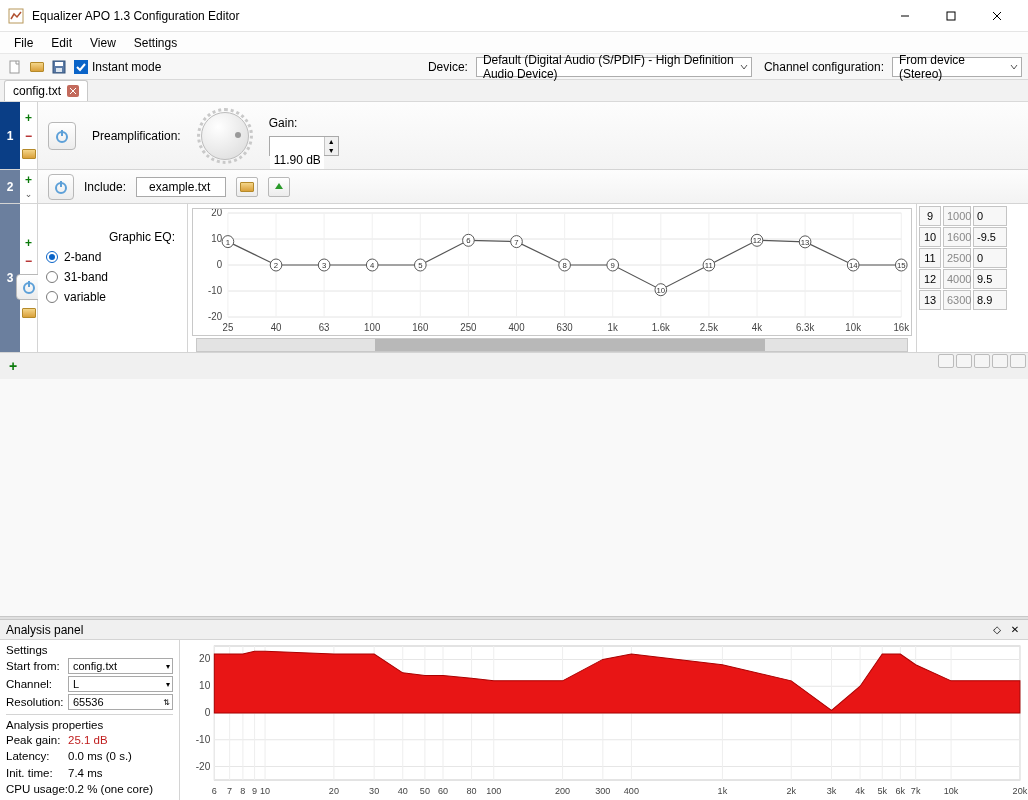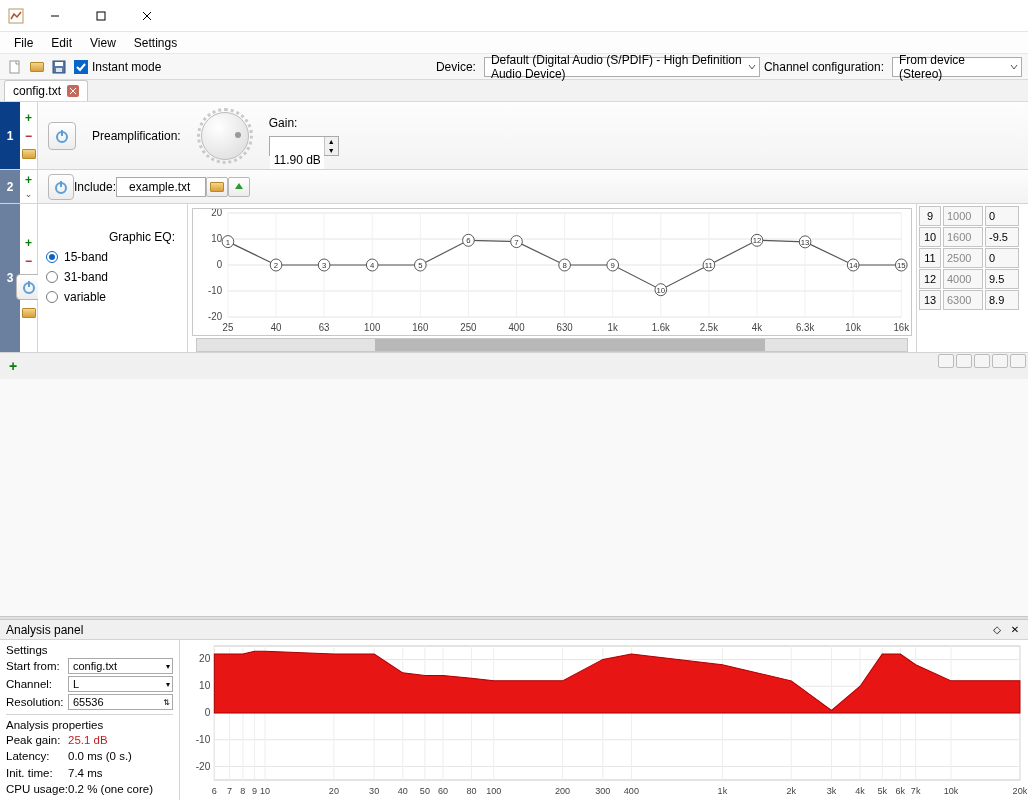--- a/index.html
+++ b/index.html
@@ -53,21 +53,21 @@
 .knob .dial { width: 48px; height: 48px; border-radius: 50%; background: radial-gradient(circle at 35% 30%, #fff, #d9d9d9); border: 1px solid #bcbcbc; position: absolute; top: 4px; left: 4px; }
 .knob .tick-dot { width: 6px; height: 6px; border-radius: 50%; background: #999; position: absolute; top: 24px; left: 38px; }
 .knob::before { content:""; position:absolute; inset:0; border-radius:50%; border:3px dotted #c9c9c9; }
 
 .gain-stack { display: flex; flex-direction: column; gap: 6px; }
 .num-input { display: flex; align-items: center; border: 1px solid #a9a9a9; background: #fff; height: 20px; }
 .num-input input { border: none; width: 54px; height: 18px; padding: 0 4px; font-size: 12px; text-align: right; font-family: inherit; margin-top: 29px; }
 .num-input .spin { width: 14px; display: flex; flex-direction: column; border-left: 1px solid #c4c4c4; }
 .num-input .spin div { height: 9px; display: flex; align-items: center; justify-content: center; font-size: 7px; background: #f0f0f0; }
 
-.include-body { flex: 1; background: linear-gradient(#fdfdfd,#f3f3f3); padding: 6px 10px; display: flex; align-items: center; gap: 0; }
+.include-body { flex: 1; background: linear-gradient(#fdfdfd,#f3f3f3); padding: 6px 10px; display: flex; align-items: center; gap: 10px; }
 .text-input { border: 1px solid #a9a9a9; background: #fff; height: 20px; padding: 0 12px; display: flex; align-items: center; width: 90px; }
 .btn-icon { width: 22px; height: 20px; border: 1px solid #b8b8b8; border-radius: 2px; background: linear-gradient(#fff,#ececec); display: flex; align-items: center; justify-content: center; }
 
 
 .eq-row { display: flex; min-height: 148px; }
 .eq-left { width: 150px; background: #fff; border-right: 1px solid #d4d4d4; padding: 8px; display: flex; flex-direction: column; gap: 6px; position: relative; }
 .eq-left .label-right { text-align: right; padding-right: 4px; margin-top: 18px; }
 .radio-row { display: flex; align-items: center; gap: 6px; }
 .radio { width: 12px; height: 12px; border: 1px solid #7a7a7a; border-radius: 50%; display: flex; align-items: center; justify-content: center; }
 .radio.selected { border-color: #0a64c8; }
@@ -75,21 +75,21 @@
 
 .eq-chart-wrap { flex: 1; background: #fff; position: relative; padding: 4px 4px 0 4px; }
 .eq-chart { width: 100%; height: 128px; border: 1px solid #c8c8c8; background: #fff; position: relative; }
 .eq-hscroll { height: 14px; background: #e3e3e3; border: 1px solid #c8c8c8; margin: 2px 4px 0 4px; position: relative; }
 .eq-hscroll .thumb { position: absolute; left: 25%; width: 55%; top: 0; bottom: 0; background: #b8b8b8; }
 
 .eq-side { width: 112px; background: #fff; border-left: 1px solid #d4d4d4; display: flex; flex-direction: column; padding: 2px; gap: 1px; position: relative; }
 .eq-side-row { display: flex; gap: 2px; height: 20px; }
 .eq-side-row .cell { border: 1px solid #c4c4c4; background: #f7f7f7; display: flex; align-items: center; padding: 0 3px; font-size: 11px; color: #888; }
 .eq-side-row .cell.idx { width: 22px; color: #000; justify-content: center; }
-.eq-side-row .cell.freq { width: 40px; }
+.eq-side-row .cell.freq { width: 28px; }
 .eq-side-row .cell.val { width: 34px; color: #000; }
 .eq-side-icons { display: flex; gap: 2px; position: absolute; bottom: -16px; right: 2px; }
 .eq-side-icons .ico { width: 16px; height: 14px; border: 1px solid #bcbcbc; border-radius: 2px; background: #f5f5f5; }
 
 .add-row { padding: 6px; }
 .workspace { flex: 1; background: #f9f9f9; }
 
 
 .splitter { height: 4px; background: #e0e0e0; border-top: 1px solid #c8c8c8; border-bottom: 1px solid #c8c8c8; cursor: row-resize; }
 
@@ -116,20 +116,21 @@
 </head>
 <body>
 
 <div class="titlebar">
   <span class="app-icon">
     <svg viewBox="0 0 16 16">
         <rect x="1" y="1" width="14" height="14" fill="#fff" stroke="#b8985a"></rect>
         <path d="M3 11 L6 6 L9 9 L13 4" stroke="#b05030" fill="none" stroke-width="1.5"></path>
       </svg>
   </span>
+  <span class="title">Equalizer APO 1.3 Configuration Editor</span>
   <div class="win-btns">
     <div class="win-btn">
         <svg viewBox="0 0 10 10">
           <line x1="1" y1="5" x2="9" y2="5" stroke="#000"></line>
         </svg>
       </div>
     <div class="win-btn">
         <svg viewBox="0 0 10 10">
           <rect x="1" y="1" width="8" height="8" fill="none" stroke="#000"></rect>
         </svg>
@@ -176,21 +177,21 @@
     <span>Instant mode</span>
   </div>
   <div class="spacer"></div>
   <span class="device-label">Device:</span>
   <div class="combo" style="width:276px">
     <span>Default (Digital Audio (S/PDIF) - High Definition Audio Device)</span>
     <span class="caret"><svg class="caret-svg" viewBox="0 0 8 8">
           <polyline points="1,2 4,6 7,2" fill="none" stroke="#555"></polyline>
         </svg></span>
   </div>
-  <span class="device-label" style="">Channel configuration:</span>
+  <span class="device-label" style="margin-left:8px">Channel configuration:</span>
   <div class="combo" style="width:130px">
     <span>From device (Stereo)</span>
     <span class="caret"><svg class="caret-svg" viewBox="0 0 8 8">
           <polyline points="1,2 4,6 7,2" fill="none" stroke="#555"></polyline>
         </svg></span>
   </div>
 </div>
 
 <div class="tabs-row">
   <div class="file-tab">
@@ -281,21 +282,21 @@
       </div>
       <span class="mini-icon">
           <span class="folder-ico"></span>
         </span>
     </div>
 
     <div class="eq-left">
       <div class="label-right">Graphic EQ:</div>
       <div class="radio-row">
           <span class="radio selected"></span>
-          <span>15-band</span>
+          <span>2-band</span>
         </div>
       <div class="radio-row">
           <span class="radio"></span>
           <span>31-band</span>
         </div>
       <div class="radio-row">
           <span class="radio"></span>
           <span>variable</span>
         </div>
     </div>

